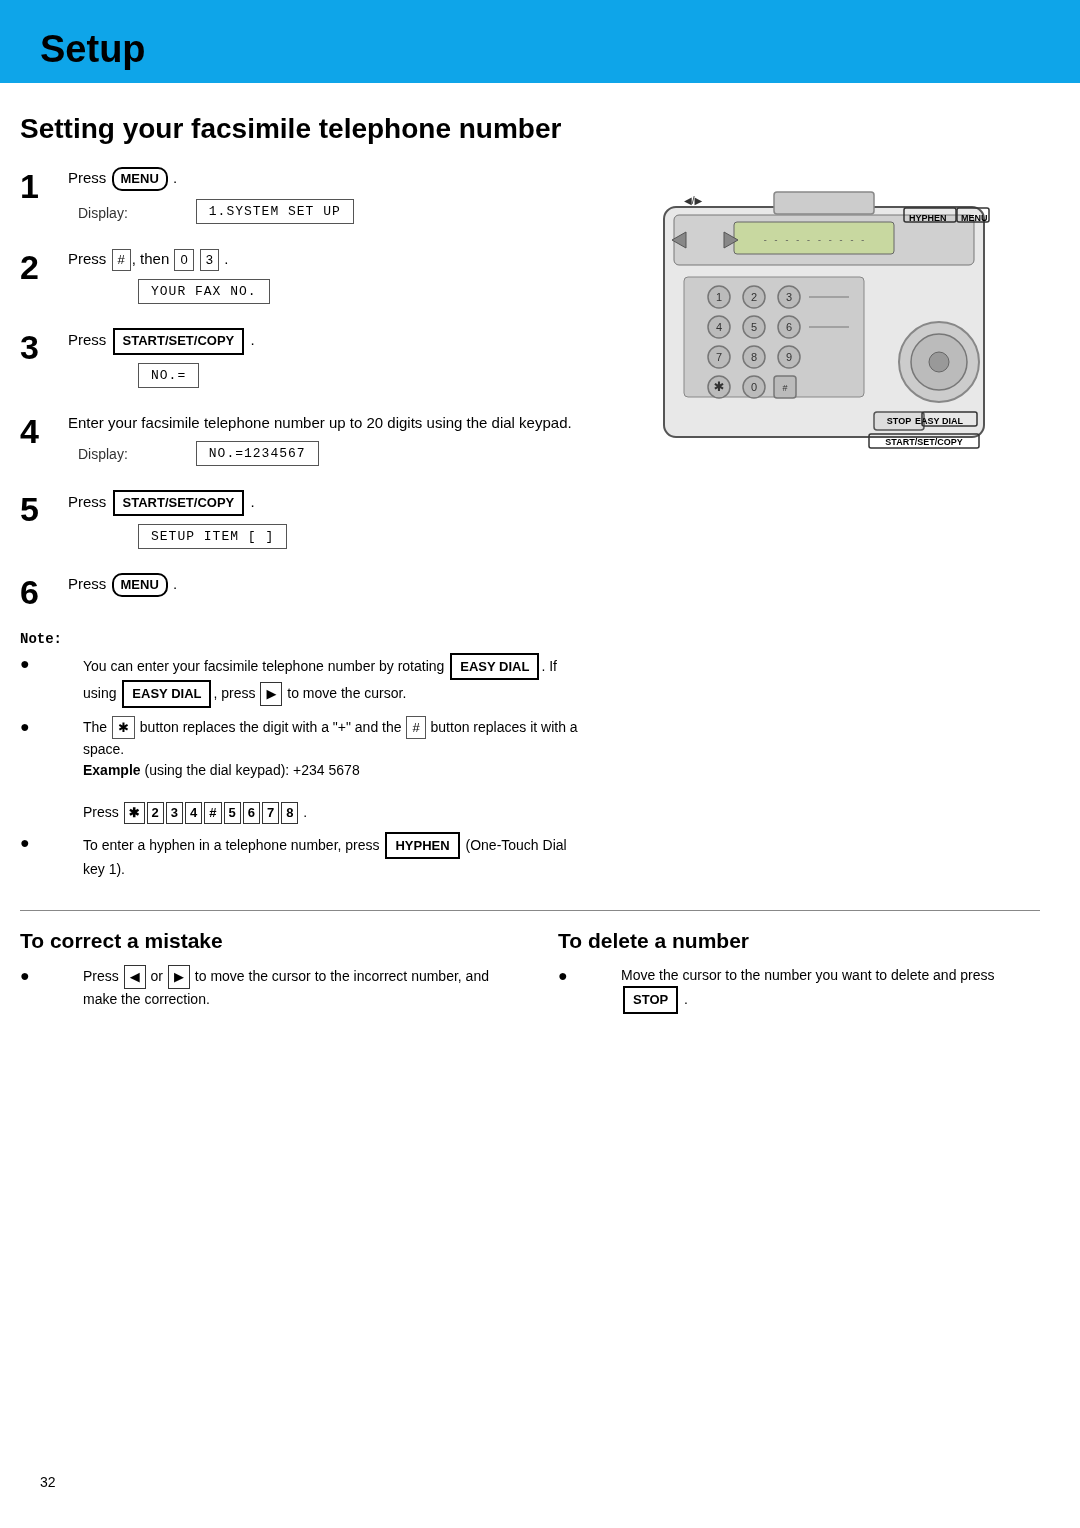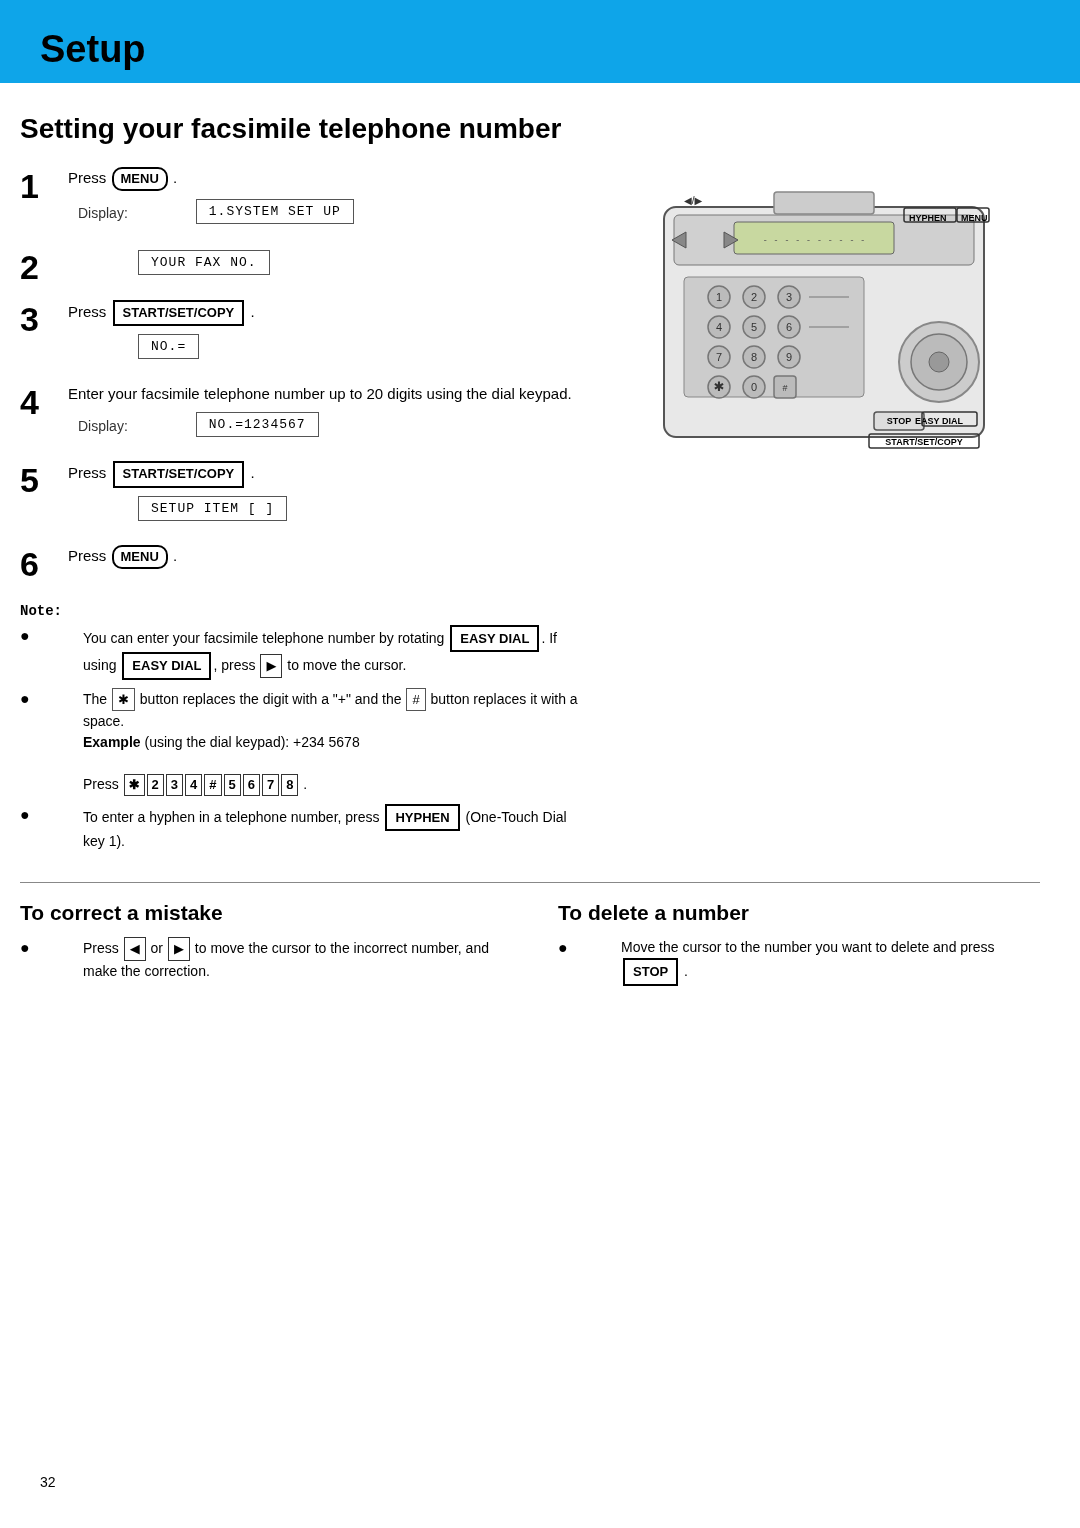--- a/index.html
+++ b/index.html
@@ -228,20 +228,23 @@
             <div class="display-row">
               <span class="display-label">Display:</span>
               <span class="display-box">1.SYSTEM SET UP</span>
             </div>
           </div>
         </div>
 
         <div class="step">
           <div class="step-number">2</div>
           <div class="step-content">
+            <div class="step-text">
+              Press <span class="key-box">#</span>, then <span class="key-box">0</span> <span class="key-box">3</span> .
+            </div>
             <div class="display-row">
               <span class="display-box">YOUR FAX NO.</span>
             </div>
           </div>
         </div>
 
         <div class="step">
           <div class="step-number">3</div>
           <div class="step-content">
             <div class="step-text">

